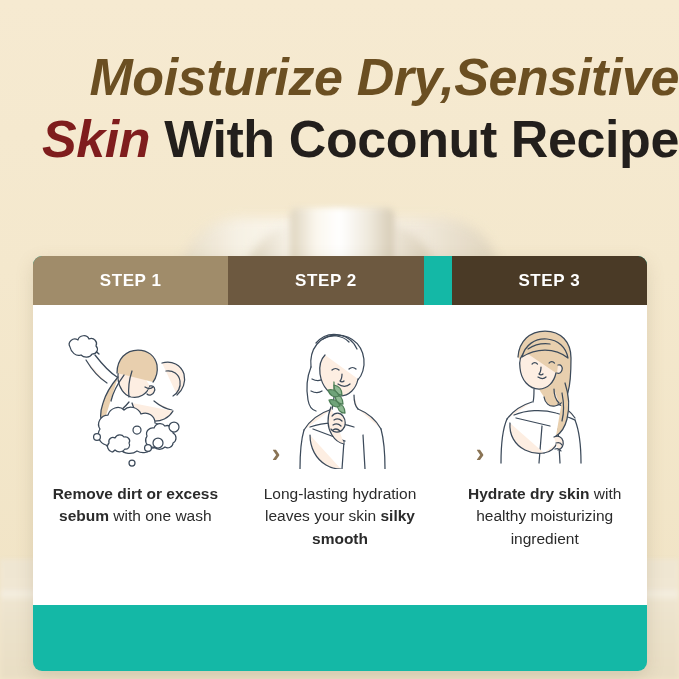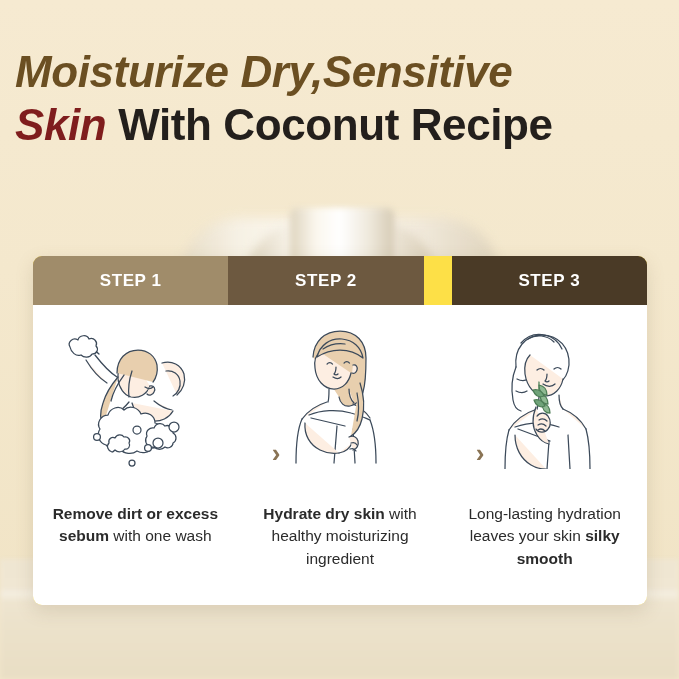--- a/index.html
+++ b/index.html
@@ -47,52 +47,51 @@
     filter:blur(3px);
   }
   .bottle-base-shadow {
     position:absolute; left:150px; bottom:86px; width:390px; height:42px;
     background:radial-gradient(ellipse at 50% 50%, rgba(196,182,154,.55) 0%, rgba(196,182,154,0) 70%);
     filter:blur(6px);
   }
 
   
   .card {
-    position:absolute; left:33px; top:256px; width:614px; height:349px;
+    position:absolute; left:33px; top:256px; width:614px; height:415px;
     border-radius:9px; overflow:hidden;
     box-shadow:0 6px 18px rgba(120,100,66,.18);
-    background:#fde047;
+    background:#14b8a6;
   }
 
   
   .heading {
     position:absolute; left:0; top:46px; width:679px;
-    text-align:left; line-height:1.2;
-    font-size:44px; font-weight:bold; color:#231f1c;
+    text-align:right; line-height:1.2;
+    font-size:52px; font-weight:bold; color:#231f1c;
     letter-spacing:-.4px;
     z-index:3;
     padding-left:15px;
   }
   .heading .em {
     font-style:italic; color:#6b4f22;
   }
 
   
   .steps-head { display:flex; height:49px; }
   .step-head {
     flex:1; display:flex; align-items:center; justify-content:center;
     color:#fff; font-weight:bold; font-size:17px; letter-spacing:.6px;
   }
 
   
   .steps-body { display:flex; height:300px; background:#fff; position:relative; }
   .step-col {
     flex:1; display:flex; flex-direction:column; align-items:center;
     padding:14px 10px 0;
-    gap:20px;
   }
   .illus { height:150px; display:flex; align-items:center; justify-content:center; }
   .caption {
     margin-top:14px; text-align:center;
     font-size:15.5px; line-height:1.45; color:#2b2b2b;
   }
   .caption b { font-weight:bold; }
 
   .chev {
     position:absolute; top:135px; width:20px; height:26px;
@@ -182,67 +181,20 @@
       <div class="caption">
         <b>Remove dirt or excess sebum</b>
         <span>with one wash</span>
       </div>
     </div>
 
     <div class="step-col">
       <div class="illus">
         <svg width="150" height="150" viewBox="0 0 150 150" fill="none" stroke="#3c4a5a" stroke-width="1.25" stroke-linecap="round" stroke-linejoin="round">
 
-          <path d="M48 38c1-16 12-26 27-26 16 0 26 11 26 27 0 12 0 24-3 34-2 8-7 13-13 14-6 1-10-3-11-9" fill="#e8cfae" stroke="#3c4a5a"></path>
-
-          <path d="M55 33c-4 3-6 9-5 16 1 12 9 21 19 21 9 0 15-7 17-16" fill="#fdeee2" stroke="#3c4a5a"></path>
-
-          <path d="M52 38c3-12 13-19 25-18 11 1 19 8 21 19 -6-5-14-8-23-8-9 0-17 3-23 7z" fill="#e8cfae" stroke="#3c4a5a"></path>
-          <path d="M58 30c6-4 14-6 22-5"></path>
-
-          <path d="M62 45c1.5-2 4-2 5.5 0"></path>
-          <path d="M79 44c1.5-2 4-2 5.5 0"></path>
-          <path d="M71 48c0 4-1 6-2 7 1 1 3 1 4 0"></path>
-          <path d="M68 58c3 2 6 2 8 0"></path>
-
-          <path d="M88 46c3-1 5 2 4 5-1 3-3 4-5 3" fill="#fdeee2" stroke="#3c4a5a"></path>
-
-          <path d="M64 70c0 6 0 10-1 13" fill="#fdeee2" stroke="#3c4a5a"></path>
-          <path d="M84 70c0 7 2 11 5 14" fill="#fdeee2" stroke="#3c4a5a"></path>
-          <path d="M62 83c-10 3-19 9-25 17" fill="#fdeee2" stroke="#3c4a5a"></path>
-          <path d="M88 85c7 3 13 8 17 14" fill="#fdeee2" stroke="#3c4a5a"></path>
-
-          <path d="M37 100c-4 9-6 22-6 44" fill="#ffffff" stroke="#3c4a5a"></path>
-          <path d="M105 101c4 10 6 24 6 43" fill="#ffffff" stroke="#3c4a5a"></path>
-          <path d="M44 96c12-5 28-6 42-2 8 2 14 5 19 7" fill="#ffffff" stroke="#3c4a5a"></path>
-          <path d="M46 99l34 8"></path>
-          <path d="M72 107l-3 37"></path>
-          <path d="M88 110l2 34"></path>
-
-          <path d="M40 104c-1 12 5 22 15 27 6 3 13 4 19 3" fill="#fdeee2" stroke="#3c4a5a"></path>
-          <path d="M74 134c6-1 11-5 13-10" fill="#fdeee2" stroke="#3c4a5a"></path>
-
-          <path d="M84 118c4-2 8 0 9 4 1 4-1 8-5 9" fill="#fdeee2" stroke="#3c4a5a"></path>
-          <path d="M86 124c3-1 5 0 6 2"></path>
-          <path d="M85 130c3-1 5 0 6 2"></path>
-
-          <path d="M95 64c4 12 5 24 2 36 -2 8-6 14-11 17" fill="#e8cfae" stroke="#3c4a5a"></path>
-          <path d="M92 74c2 10 2 20 0 28"></path>
-        </svg>
-      </div>
-      <div class="caption">
-        <b>Hydrate dry skin</b>
-        <span>with healthy moisturizing ingredient</span>
-      </div>
-    </div>
-
-    <div class="step-col">
-      <div class="illus">
-        <svg width="150" height="150" viewBox="0 0 150 150" fill="none" stroke="#3c4a5a" stroke-width="1.25" stroke-linecap="round" stroke-linejoin="round">
-
           <path d="M46 48c-2-18 9-32 26-32 17 0 28 13 27 30 -1 9-5 15-10 18" fill="#ffffff" stroke="#3c4a5a"></path>
           <path d="M46 48c-4 10-5 22-3 33 1 6 4 10 8 11" fill="#ffffff" stroke="#3c4a5a"></path>
           <path d="M51 24c6-7 15-10 24-8 8 2 14 7 17 14"></path>
           <path d="M58 20c8-5 19-4 26 3"></path>
           <path d="M47 60c4 2 8 2 11 0"></path>
           <path d="M46 72c4 2 8 2 11 0"></path>
 
           <path d="M60 36c-4 4-6 11-5 19 2 13 10 22 20 22 9 0 16-7 18-17" fill="#fdeee2" stroke="#3c4a5a"></path>
 
           <path d="M67 51c2-2 5-2 7 0"></path>
@@ -276,16 +228,63 @@
           <path d="M63 71c5-1 9 1 11 6-5 2-9 0-11-6z" fill="#6fa379" stroke="#4e7f57"></path>
           <path d="M64 81c5-1 9 1 11 6-5 2-9 0-11-6z" fill="#6fa379" stroke="#4e7f57"></path>
         </svg>
       </div>
       <div class="caption">
         <span>Long-lasting hydration leaves your skin</span>
         <b>silky smooth</b>
       </div>
     </div>
 
+    <div class="step-col">
+      <div class="illus">
+        <svg width="150" height="150" viewBox="0 0 150 150" fill="none" stroke="#3c4a5a" stroke-width="1.25" stroke-linecap="round" stroke-linejoin="round">
+
+          <path d="M48 38c1-16 12-26 27-26 16 0 26 11 26 27 0 12 0 24-3 34-2 8-7 13-13 14-6 1-10-3-11-9" fill="#e8cfae" stroke="#3c4a5a"></path>
+
+          <path d="M55 33c-4 3-6 9-5 16 1 12 9 21 19 21 9 0 15-7 17-16" fill="#fdeee2" stroke="#3c4a5a"></path>
+
+          <path d="M52 38c3-12 13-19 25-18 11 1 19 8 21 19 -6-5-14-8-23-8-9 0-17 3-23 7z" fill="#e8cfae" stroke="#3c4a5a"></path>
+          <path d="M58 30c6-4 14-6 22-5"></path>
+
+          <path d="M62 45c1.5-2 4-2 5.5 0"></path>
+          <path d="M79 44c1.5-2 4-2 5.5 0"></path>
+          <path d="M71 48c0 4-1 6-2 7 1 1 3 1 4 0"></path>
+          <path d="M68 58c3 2 6 2 8 0"></path>
+
+          <path d="M88 46c3-1 5 2 4 5-1 3-3 4-5 3" fill="#fdeee2" stroke="#3c4a5a"></path>
+
+          <path d="M64 70c0 6 0 10-1 13" fill="#fdeee2" stroke="#3c4a5a"></path>
+          <path d="M84 70c0 7 2 11 5 14" fill="#fdeee2" stroke="#3c4a5a"></path>
+          <path d="M62 83c-10 3-19 9-25 17" fill="#fdeee2" stroke="#3c4a5a"></path>
+          <path d="M88 85c7 3 13 8 17 14" fill="#fdeee2" stroke="#3c4a5a"></path>
+
+          <path d="M37 100c-4 9-6 22-6 44" fill="#ffffff" stroke="#3c4a5a"></path>
+          <path d="M105 101c4 10 6 24 6 43" fill="#ffffff" stroke="#3c4a5a"></path>
+          <path d="M44 96c12-5 28-6 42-2 8 2 14 5 19 7" fill="#ffffff" stroke="#3c4a5a"></path>
+          <path d="M46 99l34 8"></path>
+          <path d="M72 107l-3 37"></path>
+          <path d="M88 110l2 34"></path>
+
+          <path d="M40 104c-1 12 5 22 15 27 6 3 13 4 19 3" fill="#fdeee2" stroke="#3c4a5a"></path>
+          <path d="M74 134c6-1 11-5 13-10" fill="#fdeee2" stroke="#3c4a5a"></path>
+
+          <path d="M84 118c4-2 8 0 9 4 1 4-1 8-5 9" fill="#fdeee2" stroke="#3c4a5a"></path>
+          <path d="M86 124c3-1 5 0 6 2"></path>
+          <path d="M85 130c3-1 5 0 6 2"></path>
+
+          <path d="M95 64c4 12 5 24 2 36 -2 8-6 14-11 17" fill="#e8cfae" stroke="#3c4a5a"></path>
+          <path d="M92 74c2 10 2 20 0 28"></path>
+        </svg>
+      </div>
+      <div class="caption">
+        <b>Hydrate dry skin</b>
+        <span>with healthy moisturizing ingredient</span>
+      </div>
+    </div>
+
     <div class="chev chev-1" style="color: rgb(138, 116, 85);">›</div>
     <div class="chev chev-2" style="color: rgb(138, 116, 85);">›</div>
   </div>
 </div>
 
 </body></html>

